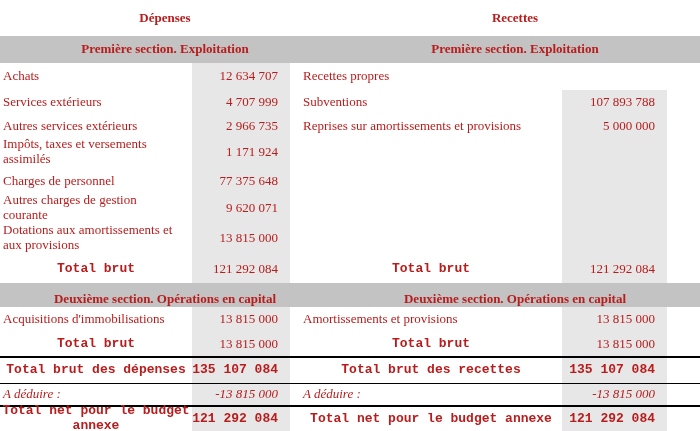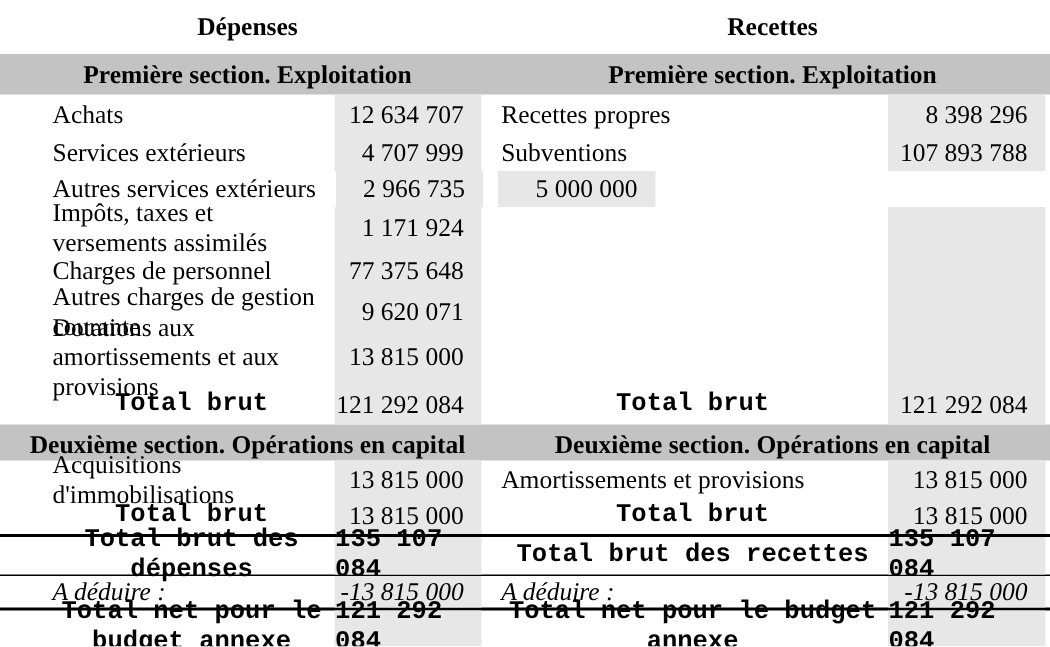--- a/index.html
+++ b/index.html
@@ -1,40 +1,40 @@
 <!DOCTYPE html>
 <html style="--band: #c3c3c3; --numcol: #e7e7e7;"><head>
 <meta charset="utf-8">
 <style>
   html, body { margin:0; padding:0; background:#fff; }
   .sheet {
     position:relative;
     width:700px; height:431px;
     background:#fff;
     font-family:"Liberation Serif", serif;
-    font-size:17px; color:#000000;
+    font-size:13px; color:#b91c1c;
     overflow:hidden;
   }
   .row { display:flex; width:700px; align-items:stretch; }
   .cell { box-sizing:border-box; display:flex; align-items:center; line-height:1.15; }
 
   
   .titles { height:36px; }
   .title-l { width:330px; justify-content:center; font-weight:bold; }
   .title-r { width:370px; justify-content:center; font-weight:bold; }
 
   
   .band  { background:var(--band, #c3c3c3); }
   .band1 { height:27px; }
   .band2 { height:24px;align-items:flex-end; }
   .band .half-l { width:330px; justify-content:center; font-weight:bold; }
   .band .half-r { width:370px; justify-content:center; font-weight:bold; }
 
   
-  .lbl-l { width:192px; padding-left:3px; padding-right:8px;margin-left:32px; }
+  .lbl-l { width:192px; padding-left:3px; padding-right:8px; }
   .num-l { width:98px;  background:var(--numcol, #e7e7e7); justify-content:flex-end; padding-right:12px; }
   .gap   { width:10px; }
   .lbl-r { width:262px; padding-left:3px; }
   .num-r { width:105px; background:var(--numcol, #e7e7e7); justify-content:flex-end; padding-right:12px; margin-right:3px; }
 
   .c { justify-content:center; text-align:center; padding-left:0; padding-right:0; }
   .b { font-weight:bold;font-family:Liberation Mono, monospace; }
   .i { font-style:italic; }
 
   .hr1 { height:1px; background:#000; }
@@ -53,35 +53,35 @@
   <div class="row band band1">
     <div class="cell half-l">Première section. Exploitation</div>
     <div class="cell half-r">Première section. Exploitation</div>
   </div>
 
   <div class="row" style="height:27px">
     <div class="cell lbl-l">Achats</div>
     <div class="cell num-l">12 634 707</div>
     <div class="cell gap"></div>
     <div class="cell lbl-r">Recettes propres</div>
-    <div class="cell num-r">8 398 296</div>
   </div>
 
   <div class="row" style="height:24px">
     <div class="cell lbl-l">Services extérieurs</div>
     <div class="cell num-l">4 707 999</div>
     <div class="cell gap"></div>
     <div class="cell lbl-r">Subventions</div>
     <div class="cell num-r">107 893 788</div>
   </div>
 
   <div class="row" style="height:24px">
     <div class="cell lbl-l">Autres services extérieurs</div>
     <div class="cell num-l">2 966 735</div>
     <div class="cell gap"></div>
+    <div class="cell lbl-r">Reprises sur amortissements et provisions</div>
     <div class="cell num-r">5 000 000</div>
   </div>
 
   <div class="row" style="height:28px">
     <div class="cell lbl-l">Impôts, taxes et versements assimilés</div>
     <div class="cell num-l">1 171 924</div>
     <div class="cell gap"></div>
     <div class="cell lbl-r"></div>
     <div class="cell num-r"></div>
   </div>

